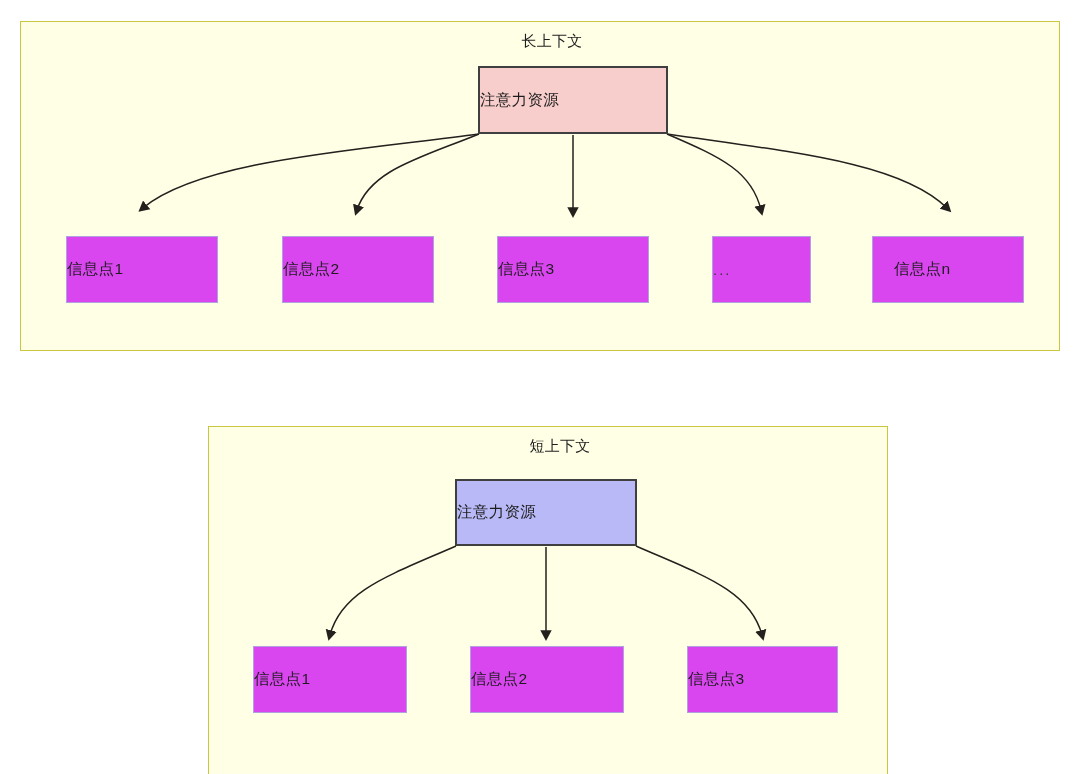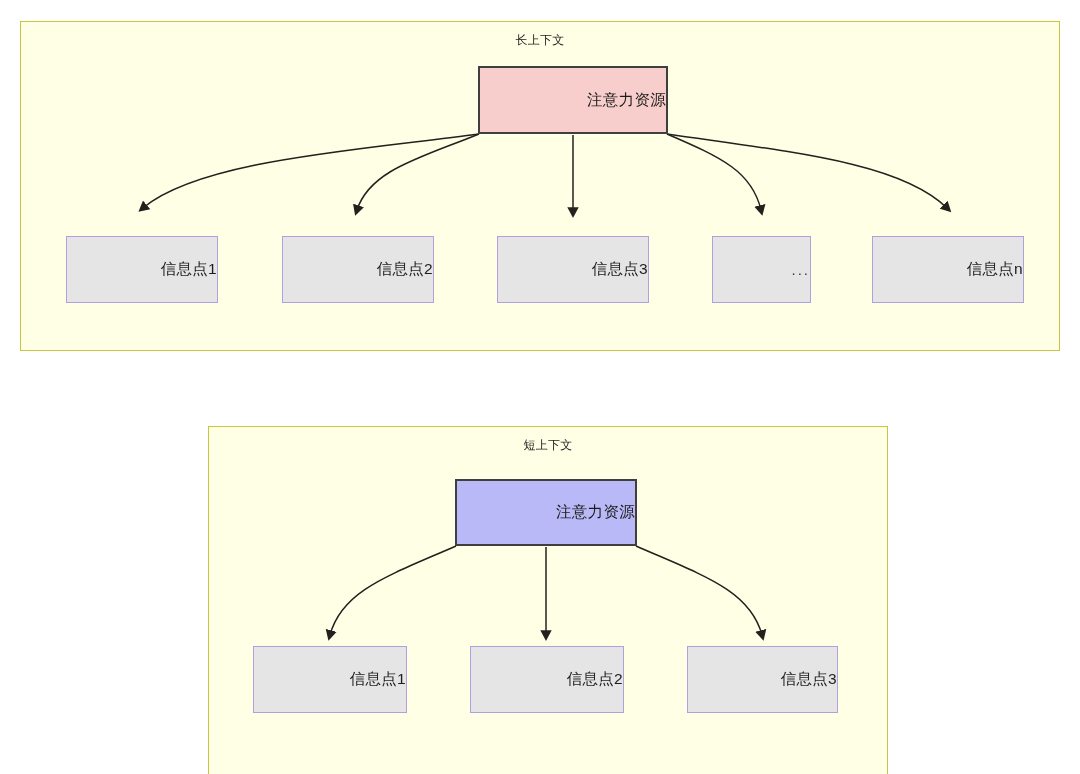--- a/index.html
+++ b/index.html
@@ -26,45 +26,46 @@
     background: #ffffe6;
     border: 1.6px solid #c8c840;
     box-sizing: border-box;
   }
   .group-title {
     position: absolute;
     width: 100%;
     text-align: center;
     top: 10px;
     left: 0;
-    font-size: 12px;
+    font-size: 15px;
     color: #1d1d1d;
     letter-spacing: 0.3px;
+    padding-left: 12px;
   }
   .node {
     position: absolute;
     box-sizing: border-box;
     display: flex;
     align-items: center;
-    justify-content: flex-end;
+    justify-content: flex-start;
     font-size: 15.5px;
     color: #1d1d1d;
     letter-spacing: 0.3px;
     white-space: nowrap;
   }
   .node-attention-long {
     background: #f8cecc;
     border: 2.4px solid #3f3f3f;
   }
   .node-attention-short {
     background: #b9b9f7;
     border: 2.4px solid #3f3f3f;
   }
   .node-info {
-    background: #e5e5e5;
+    background: #d946ef;
     border: 1.8px solid #b19fe0;
   }
   .node-ellipsis {
     font-size: 15px;
     letter-spacing: 2px;
     color: #3a3a3a;
   }
   svg.edges {
     position: absolute;
     left: 0;

